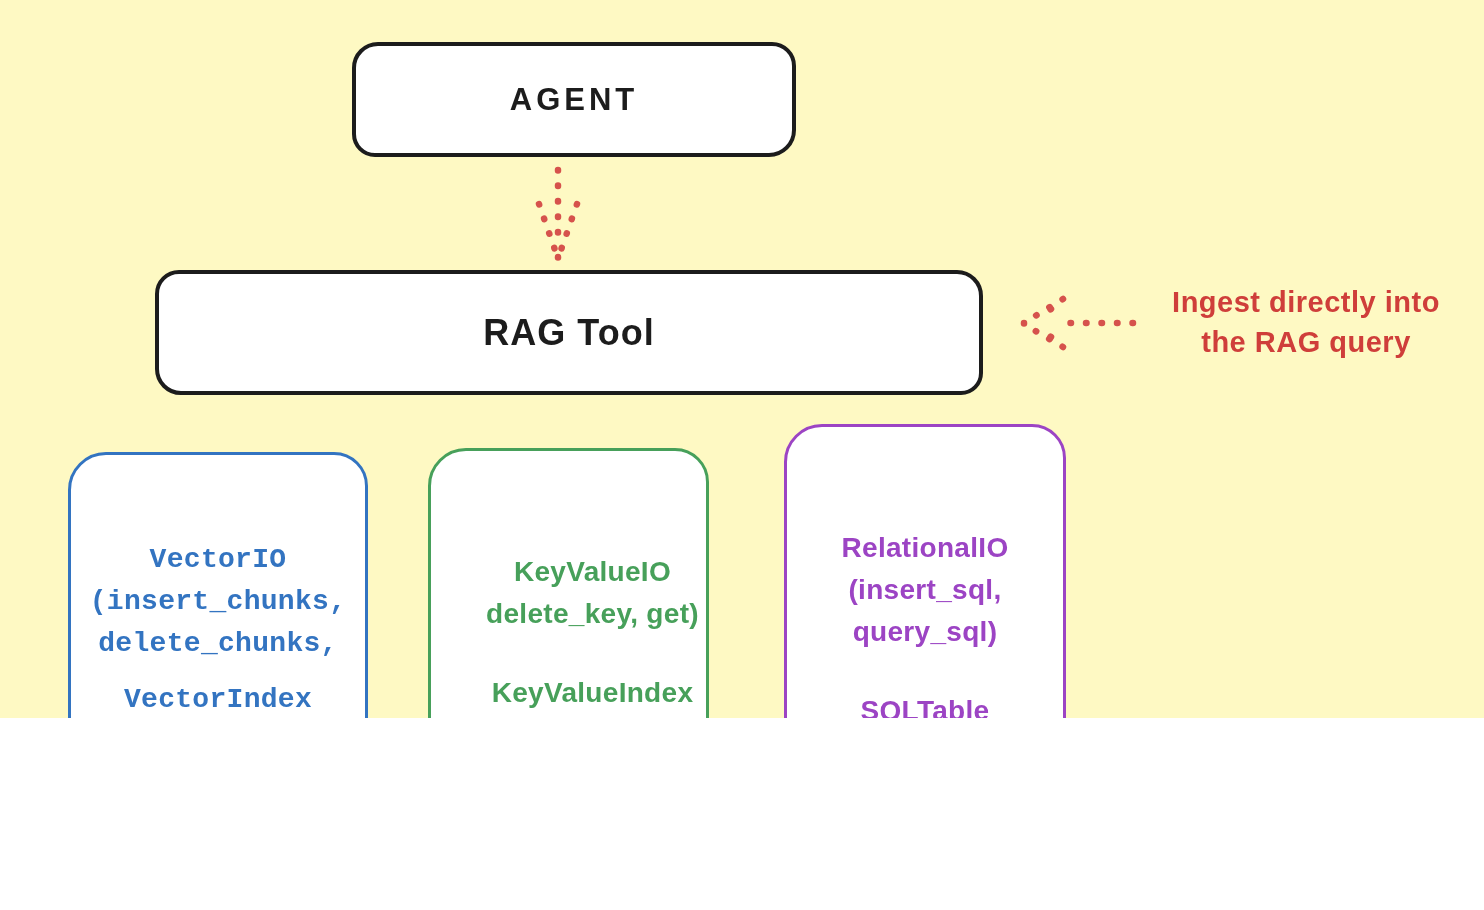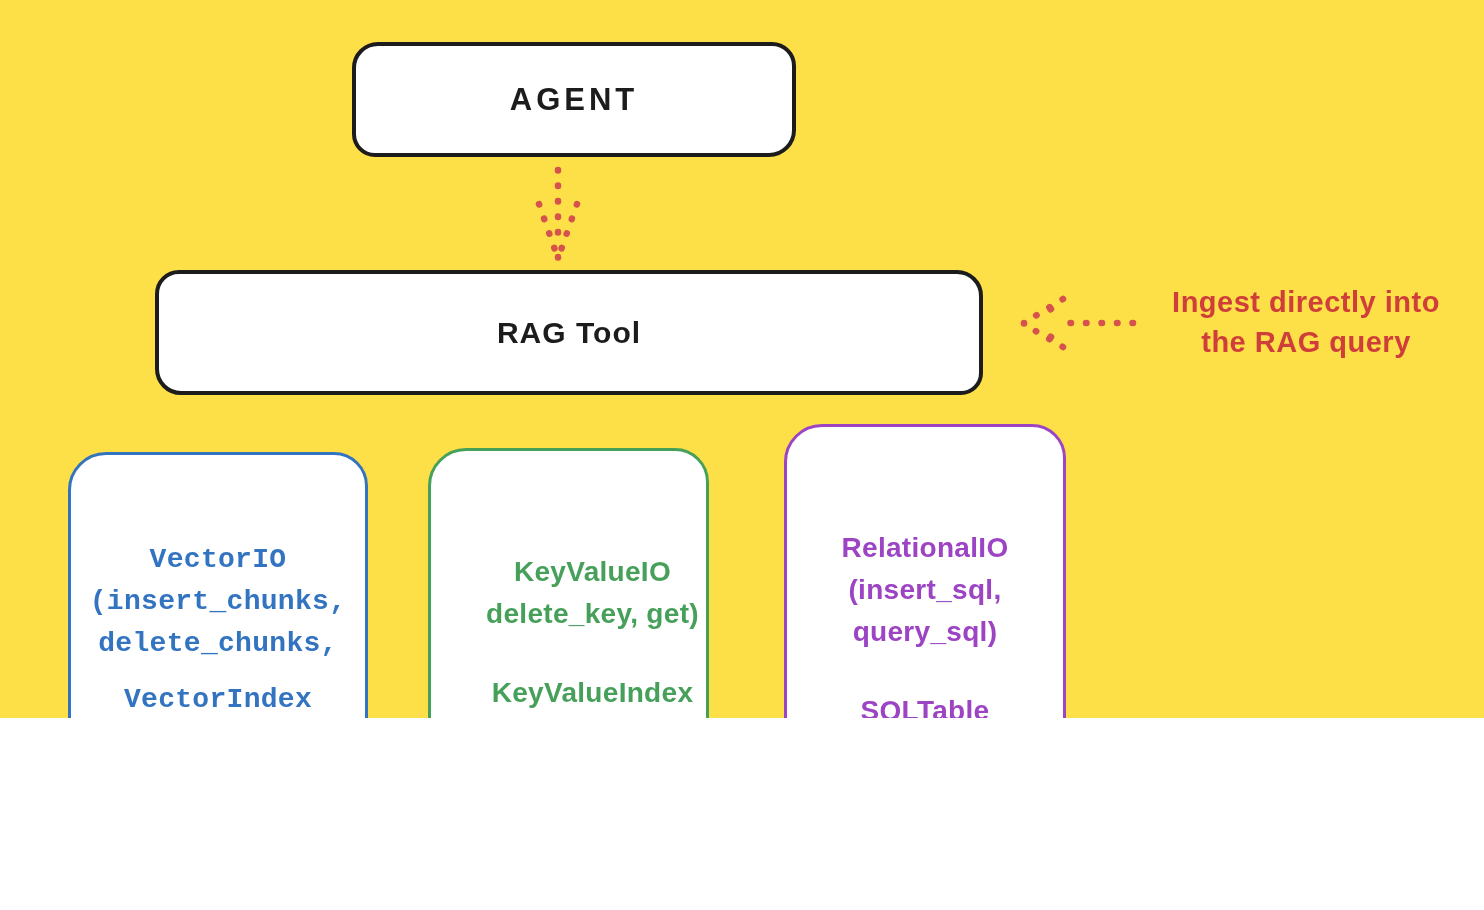--- a/index.html
+++ b/index.html
@@ -5,21 +5,21 @@
   html, body {
     margin: 0;
     padding: 0;
     background: #ffffff;
     font-family: "Liberation Sans", sans-serif;
   }
   .canvas {
     position: relative;
     width: 1484px;
     height: 718px;
-    background: #fde047;
+    background: #fef9c3;
     overflow: hidden;
   }
   .arrows-layer {
     position: absolute;
     left: 0; top: 0;
     width: 1484px; height: 910px;
     pointer-events: none;
   }
   .node {
     position: absolute;
@@ -37,21 +37,21 @@
     border-radius: 26px 24px 27px 23px;
     font-size: 31px;
     font-weight: 700;
     letter-spacing: 4px;
   }
   .rag-box {
     left: 155px; top: 270px;
     width: 828px; height: 125px;
     border: 4px solid #1c1c1c;
     border-radius: 24px 26px 22px 26px;
-    font-size: 30px;
+    font-size: 36px;
     font-weight: 600;
     letter-spacing: 1px;
   }
   .annotation {
     position: absolute;
     left: 1138px; top: 282px;
     width: 336px;
     text-align: center;
     color: #cf3e3a;
     font-size: 29px;

